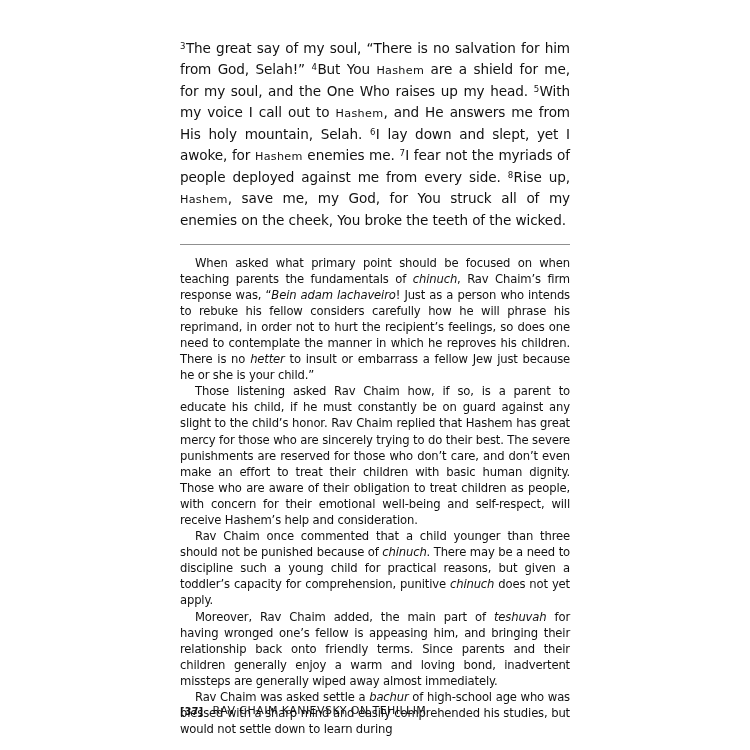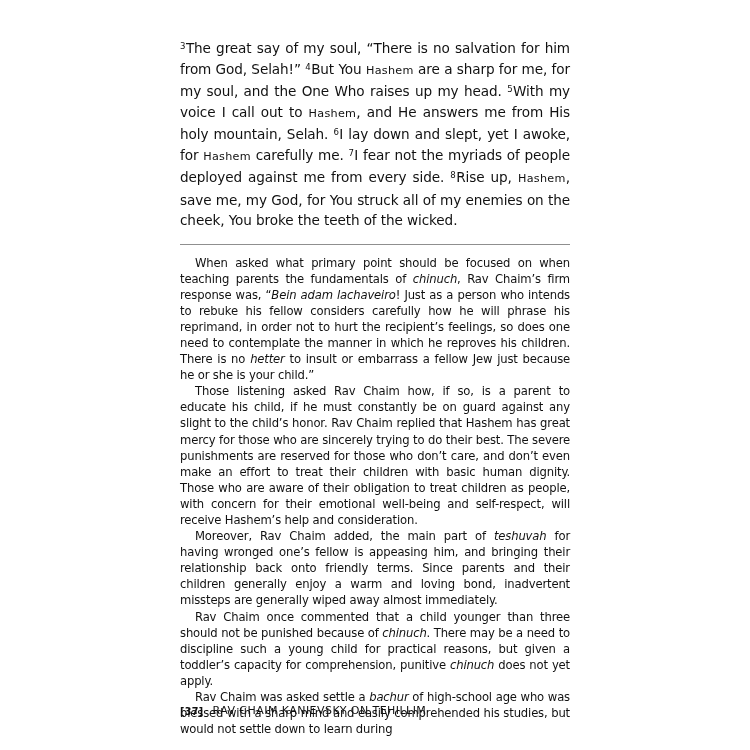--- a/index.html
+++ b/index.html
@@ -90,35 +90,35 @@
     letter-spacing: 0.45px;
   }
 </style>
 </head>
 <body>
 
 <div class="page">
 
   <div class="verse-block">
     <sup>3</sup><span>The great say of my soul, </span><span>“There is no salvation for him from God, Selah!”</span>
-    <sup>4</sup><span>But You </span><span class="sc">Hashem</span><span> are a sharp for me, for my soul, and the One Who raises up my head.</span>
+    <sup>4</sup><span>But You </span><span class="sc">Hashem</span><span> are a shield for me, for my soul, and the One Who raises up my head.</span>
     <sup>5</sup><span>With my voice I call out to </span><span class="sc">Hashem</span><span>, and He answers me from His holy mountain, Selah.</span>
-    <sup>6</sup><span>I lay down and slept, yet I awoke, for </span><span class="sc">Hashem</span><span> carefully me.</span>
+    <sup>6</sup><span>I lay down and slept, yet I awoke, for </span><span class="sc">Hashem</span><span> enemies me.</span>
     <sup>7</sup><span>I fear not the myriads of people deployed against me from every side.</span>
     <sup>8</sup><span>Rise up, </span><span class="sc">Hashem</span><span>, save me, my God, for You struck all of my enemies on the cheek, You broke the teeth of the wicked.</span>
   </div>
 
   <hr class="divider">
 
   <div class="commentary">
     <div id="commentary-paragraphs">
         <p class="indent"><span>When asked what primary point should be focused on when teaching parents the fundamentals of </span><em>chinuch</em><span>, Rav Chaim’s firm response was, “</span><em>Bein adam lachaveiro</em><span>! Just as a person who intends to rebuke his fellow considers carefully how he will phrase his reprimand, in order not to hurt the recipient’s feelings, so does one need to contemplate the manner in which he reproves his children. There is no </span><em>hetter</em><span> to insult or embarrass a fellow Jew just because he or she is your child.”</span></p>
         <p class="indent"><span>Those listening asked Rav Chaim how, if so, is a parent to educate his child, if he must constantly be on guard against any slight to the child’s honor. Rav Chaim replied that Hashem has great mercy for those who are sincerely trying to do their best. The severe punishments are reserved for those who don’t care, and don’t even make an effort to treat their children with basic human dignity. Those who are aware of their obligation to treat children as people, with concern for their emotional well-being and self-respect, will receive Hashem’s help and consideration.</span></p>
+        <p class="indent"><span>Rav Chaim once commented that a child younger than three should not be punished because of </span><em>chinuch</em><span>. There may be a need to discipline such a young child for practical reasons, but given a toddler’s capacity for comprehension, punitive </span><em>chinuch</em><span> does not yet apply.</span></p>
         <p class="indent"><span>Moreover, Rav Chaim added, the main part of </span><em>teshuvah</em><span> for having wronged one’s fellow is appeasing him, and bringing their relationship back onto friendly terms. Since parents and their children generally enjoy a warm and loving bond, inadvertent missteps are generally wiped away almost immediately.</span></p>
-        <p class="indent"><span>Rav Chaim once commented that a child younger than three should not be punished because of </span><em>chinuch</em><span>. There may be a need to discipline such a young child for practical reasons, but given a toddler’s capacity for comprehension, punitive </span><em>chinuch</em><span> does not yet apply.</span></p>
         <p class="indent"><span>Rav Chaim was asked settle a </span><em>bachur</em><span> of high-school age who was blessed with a sharp mind and easily comprehended his studies, but would not settle down to learn during </span></p>
       </div>
 
   </div>
 
   <div class="footer">
     <span class="folio">[37]</span>
     <span class="running-title">RAV CHAIM KANIEVSKY ON TEHILLIM</span>
   </div>
 

